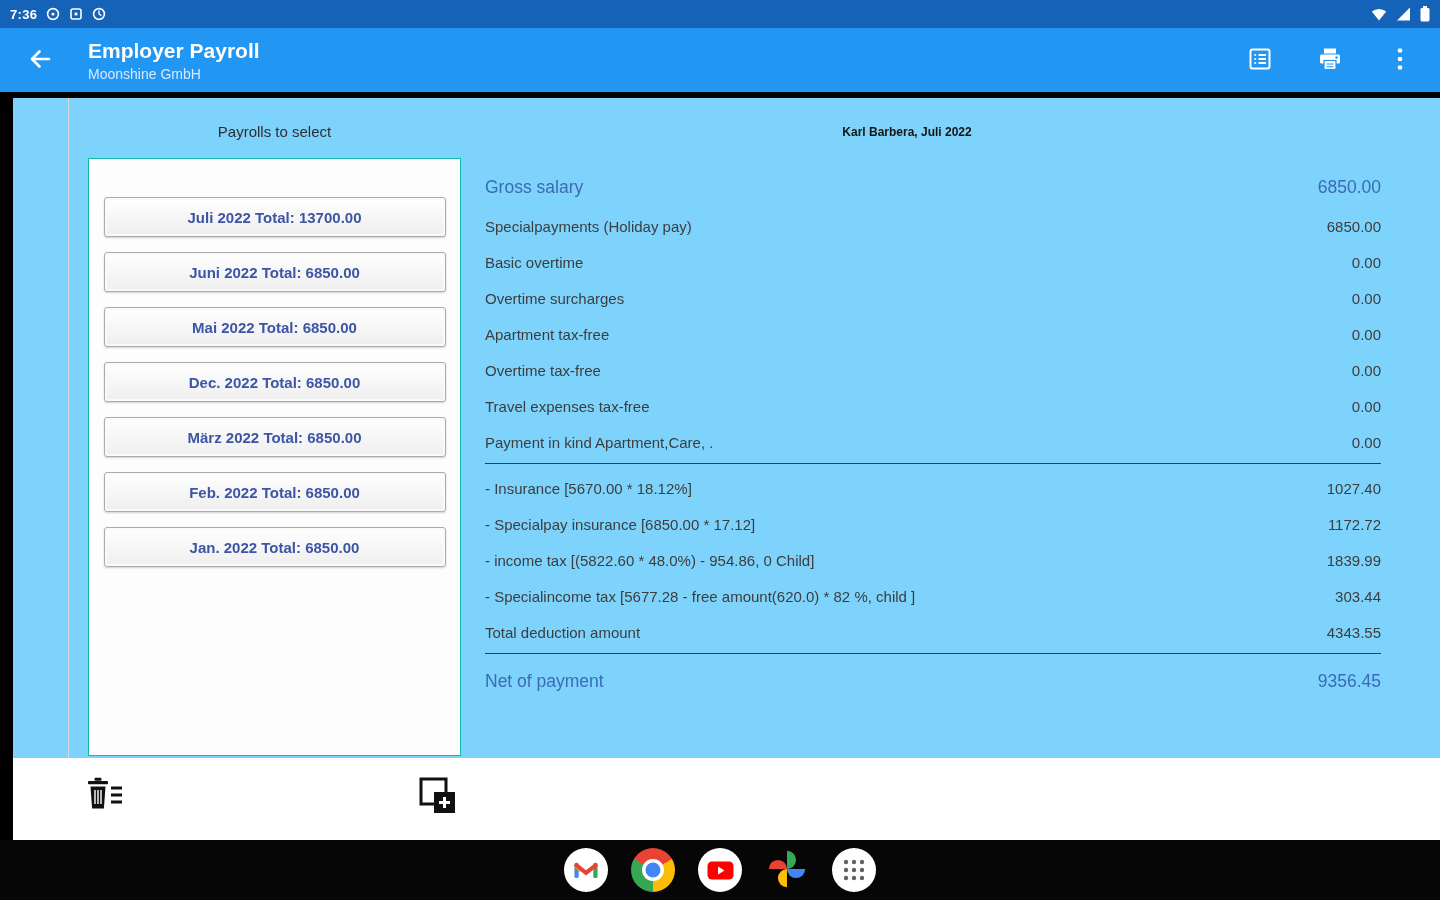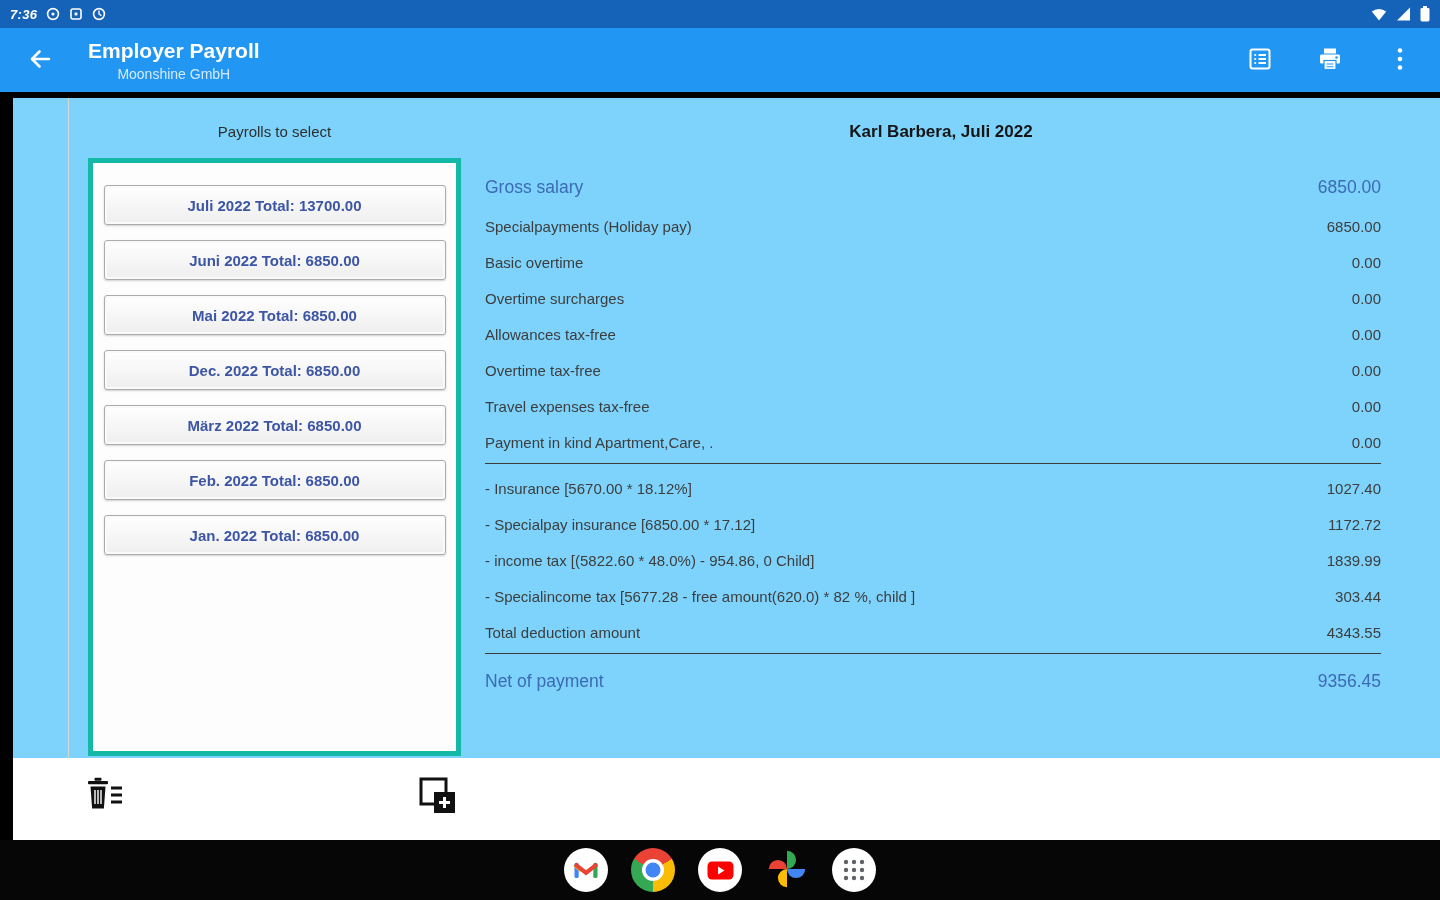--- a/index.html
+++ b/index.html
@@ -7,52 +7,52 @@
   body { font-family:"Liberation Sans","DejaVu Sans",sans-serif; }
   .screen { position:relative; width:1440px; height:900px; background:#000; }
 
   
   .status-bar {
     position:absolute; top:0; left:0; right:0; height:28px;
     background:#1463b8; color:#fff;
     display:flex; align-items:center; justify-content:space-between;
     padding:0 10px; z-index:5;
   }
-  .sb-left, .sb-right { display:flex; align-items:center; gap:9px;font-style:italic; }
+  .sb-left, .sb-right { display:flex; align-items:center; gap:9px; }
   .sb-time { font-size:13px; font-weight:bold; letter-spacing:.3px; }
   .sb-icon { display:inline-flex; align-items:center; }
 
   
   .app-bar {
     position:absolute; top:28px; left:0; right:0; height:64px;
     background:#2196f3; display:flex; align-items:center;
     box-shadow:0 2px 4px rgba(0,0,0,.35); z-index:4; padding:0 18px 0 14px;
   }
   .icon-btn { background:none; border:none; cursor:pointer; display:flex; align-items:center; justify-content:center; }
   .back-btn { width:52px; height:52px; margin-right:22px; }
   .titles { display:flex; flex-direction:column; gap:3px; }
   .app-title { color:#fff; font-size:21px; font-weight:bold; }
-  .app-subtitle { color:#d6e9ff; font-size:14px;text-align:center; }
+  .app-subtitle { color:#d6e9ff; font-size:14px; }
   .actions { margin-left:auto; display:flex; align-items:center; gap:26px; }
   .action-btn { width:44px; height:44px; }
 
   
   .content {
     position:absolute; top:98px; left:0; right:0; height:856px;
     background:#7dd3fc;
     margin-left:13px;
   }
   .card-edge { position:absolute; left:55px; top:0; bottom:0; width:1px; background:#d8d8d8; }
   .panel-header { position:absolute; top:24px; height:20px; line-height:20px; text-align:center; }
   .left-header { left:75px; width:373px; font-size:15px; color:#2e2e2e; }
-  .right-header { left:480px; width:896px; font-size:17px; font-weight:bold; color:#151515; }
+  .right-header { left:446px; width:896px; font-size:12px; font-weight:bold; color:#151515; }
 
   .left-panel {
     position:absolute; left:75px; top:60px; width:373px; height:598px;
-    background:#fdfdfd; border:5px solid #14b8a6; padding-top:22px;
+    background:#fdfdfd; border:1px solid #14b8a6; padding-top:38px;
   }
   .payroll-btn {
     display:block; width:342px; height:40px; margin:0 auto 15px auto;
     background:linear-gradient(#ffffff,#eeeeee);
     border:1px solid #ababab; border-radius:3px;
     box-shadow:0 1px 2px rgba(0,0,0,.18), inset 0 0 0 2px #fafafa;
     font-family:inherit; font-size:15px; font-weight:bold; color:#3c55a5;
     cursor:pointer;
   }
 
@@ -215,21 +215,21 @@
         </div>
         <div class="detail-row">
           <span class="row-label">Basic overtime</span>
           <span class="row-value">0.00</span>
         </div>
         <div class="detail-row">
           <span class="row-label">Overtime surcharges</span>
           <span class="row-value">0.00</span>
         </div>
         <div class="detail-row">
-          <span class="row-label">Allowances tax-free</span>
+          <span class="row-label">Apartment tax-free</span>
           <span class="row-value">0.00</span>
         </div>
         <div class="detail-row">
           <span class="row-label">Overtime tax-free</span>
           <span class="row-value">0.00</span>
         </div>
         <div class="detail-row">
           <span class="row-label">Travel expenses tax-free</span>
           <span class="row-value">0.00</span>
         </div>

